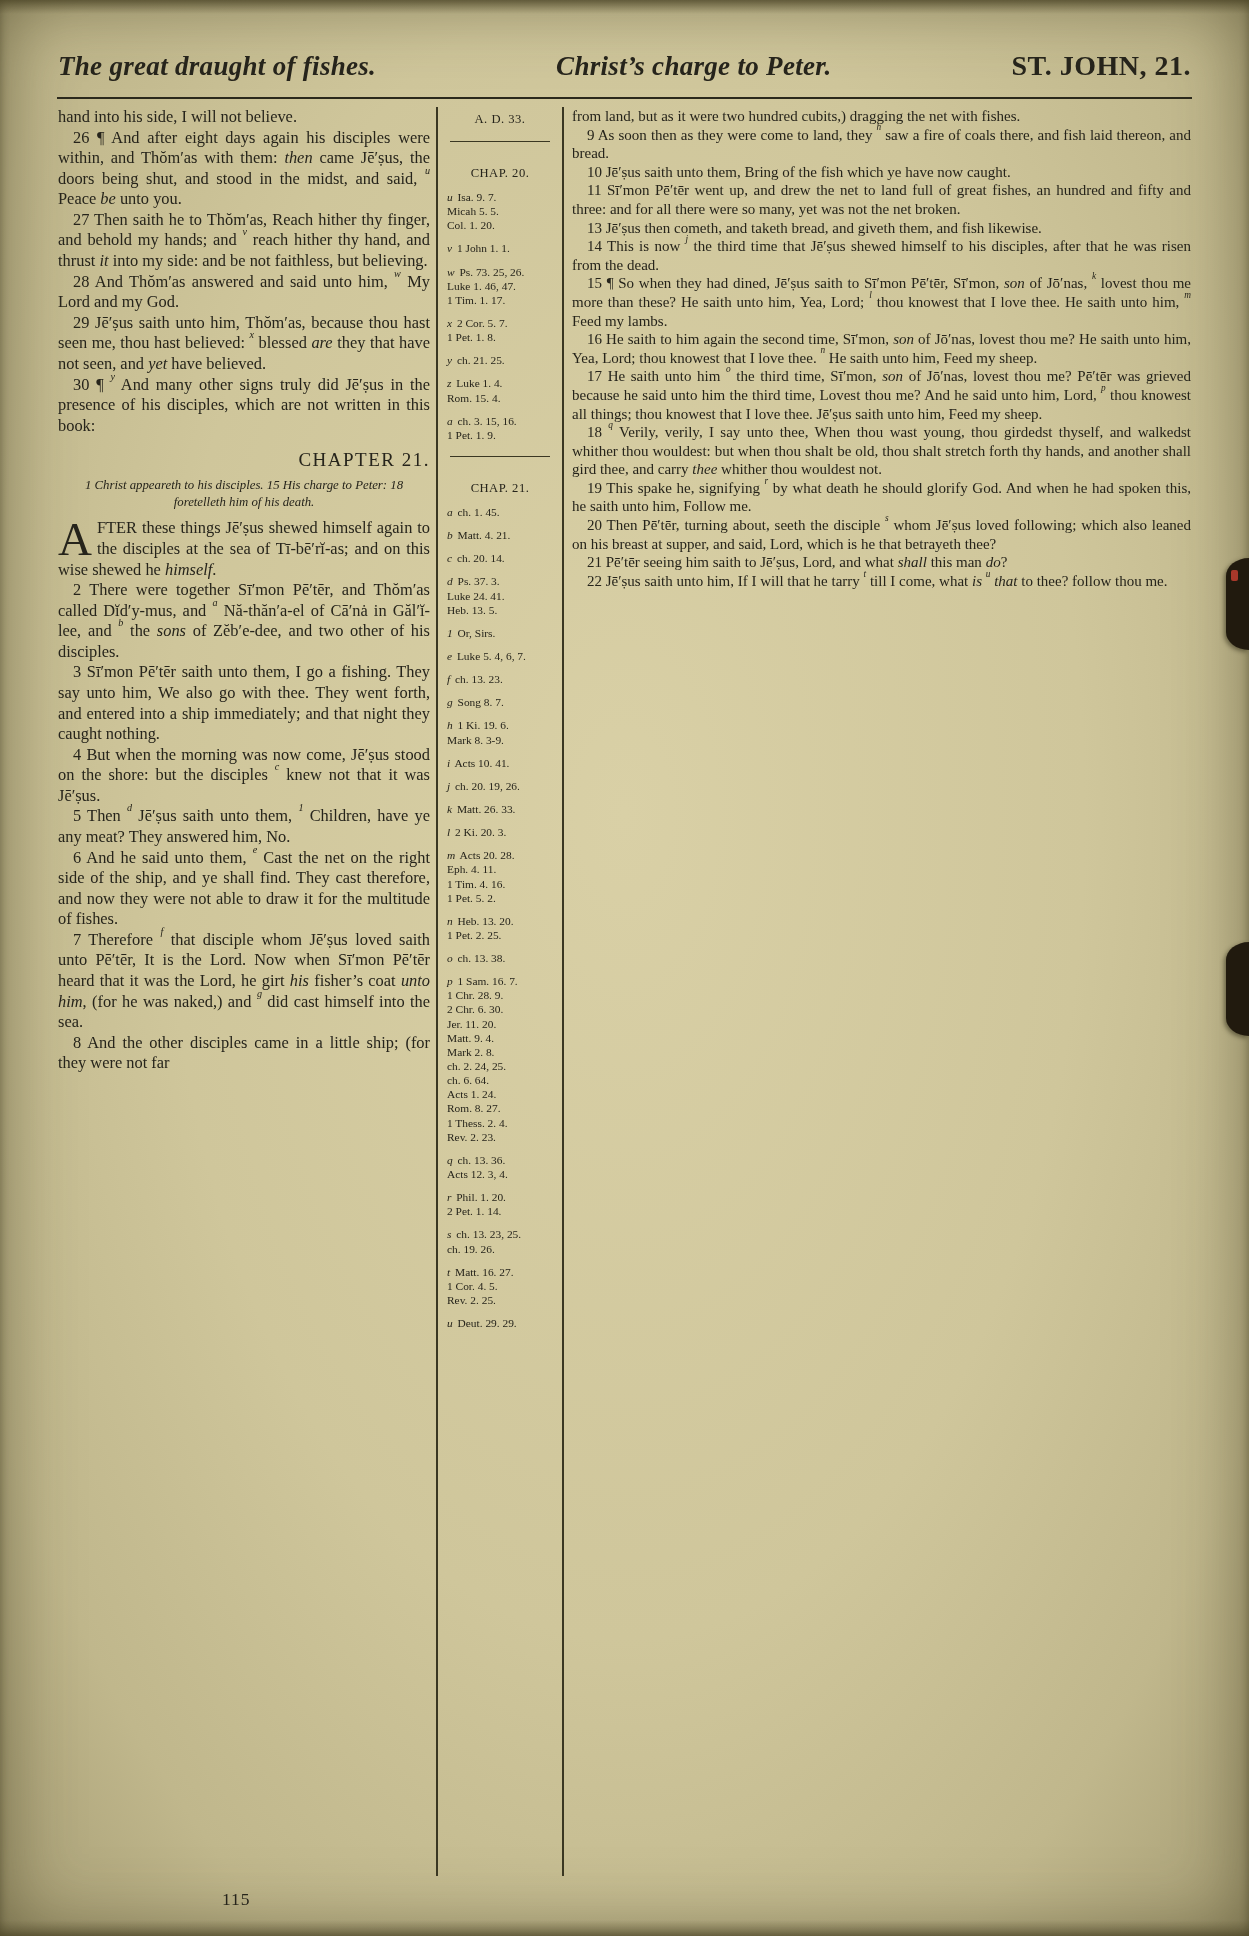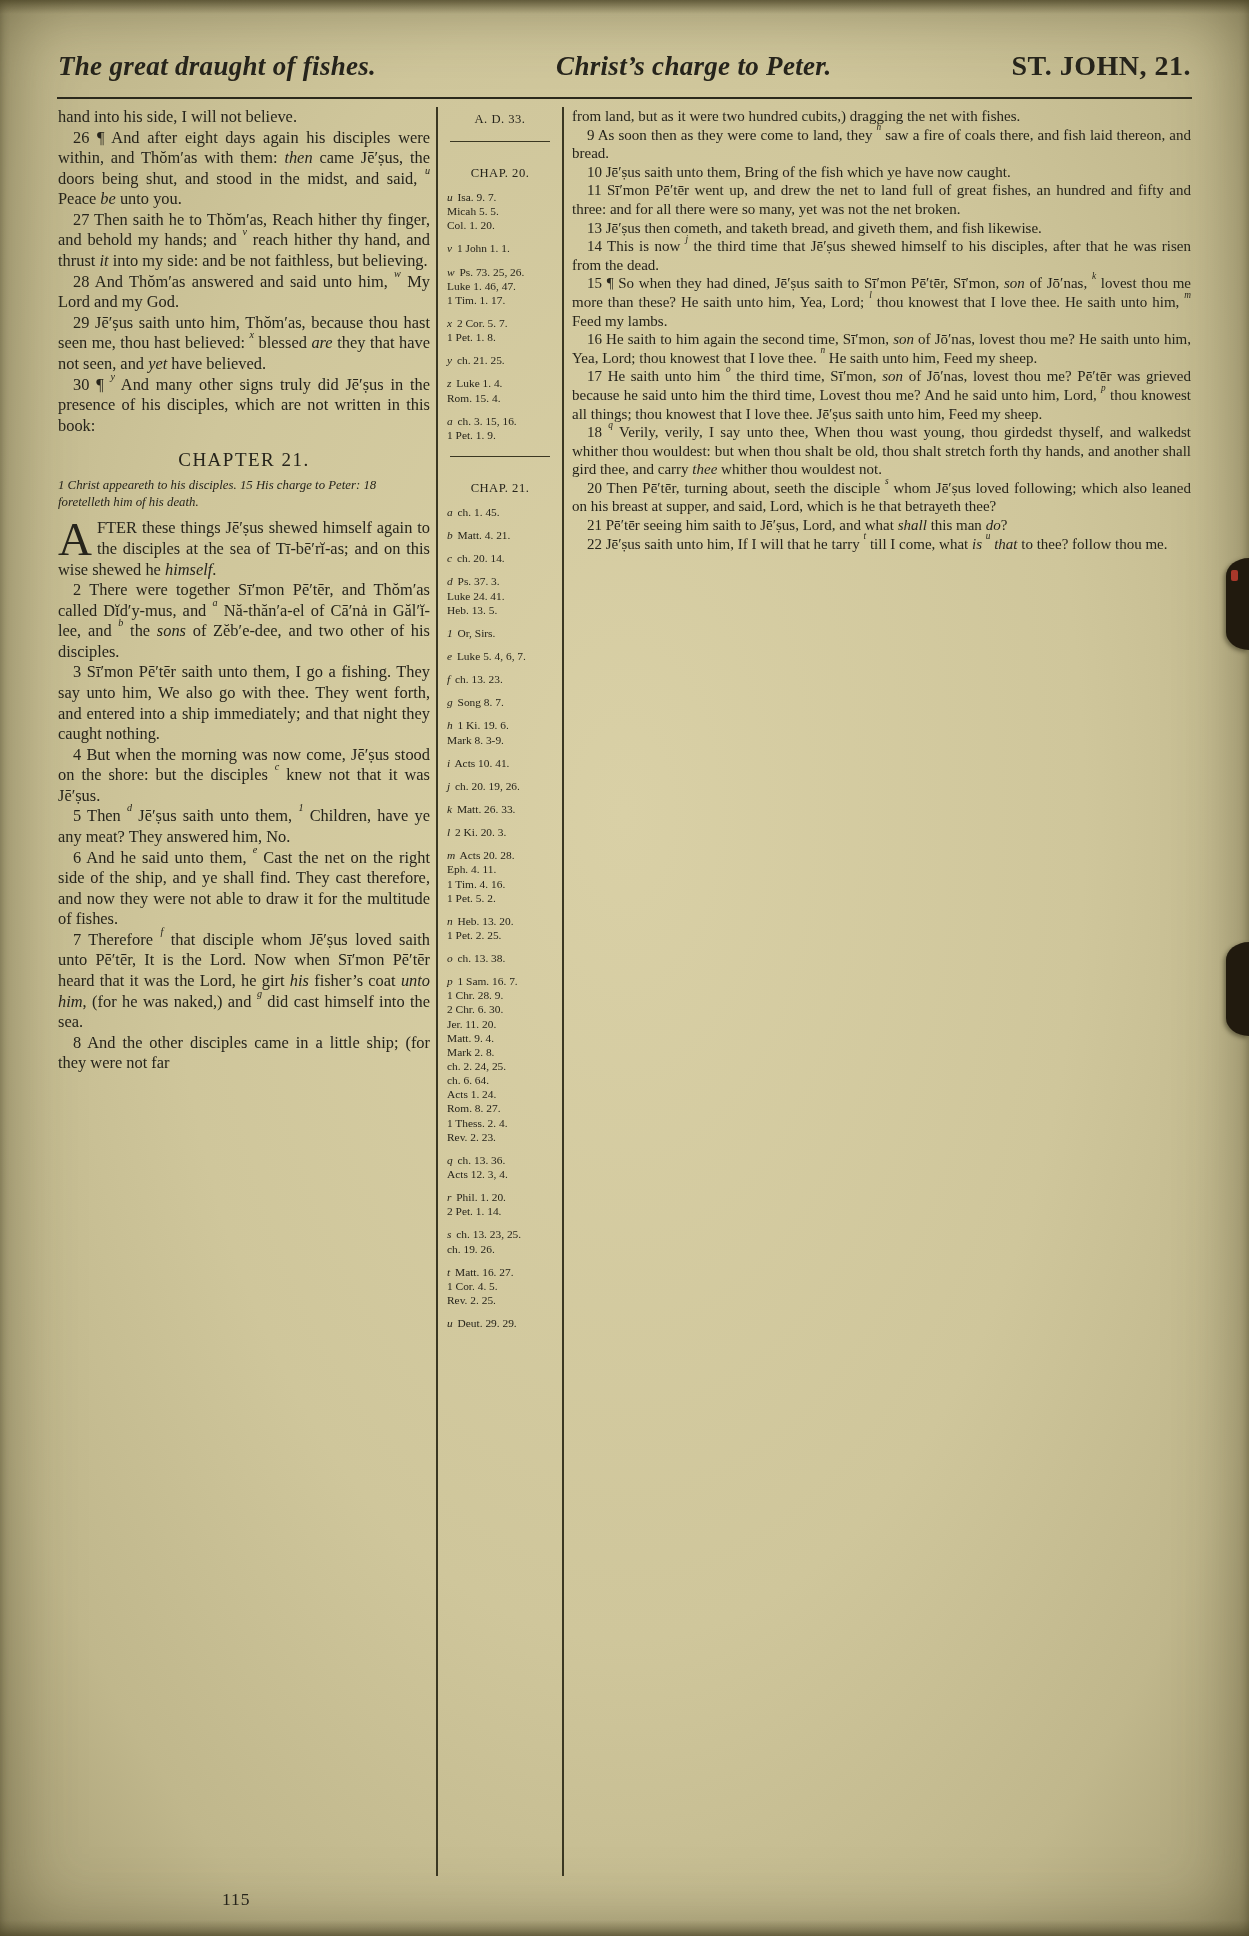--- a/index.html
+++ b/index.html
@@ -42,22 +42,22 @@
   }
   .col-right{
     flex:1;overflow:hidden;
     font-size:15px;line-height:1.24;text-align:justify;
     padding-left:8px;
   }
 
   .col-left p,.col-right p{margin:0;}
   .p-verse{text-indent:15px;}
   .p-cont{text-indent:0;}
-  .p-heading{text-align:center;font-size:19px;letter-spacing:1.5px;margin:12px 0 5px !important;text-indent:0;}
-  .p-summary{font-style:italic;font-size:12.8px;line-height:1.3;margin:0 0 8px !important;text-align:left;text-indent:0;}
+  .p-heading{text-align:right;font-size:19px;letter-spacing:1.5px;margin:12px 0 5px !important;text-indent:0;}
+  .p-summary{font-style:italic;font-size:12.8px;line-height:1.3;margin:0 0 8px !important;text-align:center;text-indent:0;}
   .p-dropcap{text-indent:0;}
   .p-dropcap::first-letter{float:left;font-size:47px;line-height:37px;padding:3px 5px 0 0;}
   sup.vref{font-style:italic;font-size:.62em;line-height:0;position:relative;top:-.35em;}
 
   .cc-date{margin-top:5px;font-size:12.6px;letter-spacing:.5px;}
   .cc-rule{border-top:1.5px solid #3a3722;margin:14px 8px;}
   .cc-label{font-size:12.6px;letter-spacing:.5px;margin:24px 0 6px;}
   .cc-ref{margin:9px 0;text-align:left;padding-left:5px;line-height:1.24;}
   .ref-letter{font-style:italic;padding-right:2px;}
 
@@ -145,20 +145,21 @@
         <p class="p-cont">from land, but as it were two hundred cubits,) dragging the net with fishes.</p>
         <p class="p-verse">9 As soon then as they were come to land, they <sup class="vref">h</sup> saw a fire of coals there, and fish laid thereon, and bread.</p>
         <p class="p-verse">10 Jē′ṣus saith unto them, Bring of the fish which ye have now caught.</p>
         <p class="p-verse">11 Sī′mon Pē′tēr went up, and drew the net to land full of great fishes, an hundred and fifty and three: and for all there were so many, yet was not the net broken.</p>
         <p class="p-verse">13 Jē′ṣus then cometh, and taketh bread, and giveth them, and fish likewise.</p>
         <p class="p-verse">14 This is now <sup class="vref">j</sup> the third time that Jē′ṣus shewed himself to his disciples, after that he was risen from the dead.</p>
         <p class="p-verse">15 ¶ So when they had dined, Jē′ṣus saith to Sī′mon Pē′tēr, Sī′mon, <i>son</i> of Jō′nas, <sup class="vref">k</sup> lovest thou me more than these? He saith unto him, Yea, Lord; <sup class="vref">l</sup> thou knowest that I love thee. He saith unto him, <sup class="vref">m</sup> Feed my lambs.</p>
         <p class="p-verse">16 He saith to him again the second time, Sī′mon, <i>son</i> of Jō′nas, lovest thou me? He saith unto him, Yea, Lord; thou knowest that I love thee. <sup class="vref">n</sup> He saith unto him, Feed my sheep.</p>
         <p class="p-verse">17 He saith unto him <sup class="vref">o</sup> the third time, Sī′mon, <i>son</i> of Jō′nas, lovest thou me? Pē′tēr was grieved because he said unto him the third time, Lovest thou me? And he said unto him, Lord, <sup class="vref">p</sup> thou knowest all things; thou knowest that I love thee. Jē′ṣus saith unto him, Feed my sheep.</p>
         <p class="p-verse">18 <sup class="vref">q</sup> Verily, verily, I say unto thee, When thou wast young, thou girdedst thyself, and walkedst whither thou wouldest: but when thou shalt be old, thou shalt stretch forth thy hands, and another shall gird thee, and carry <i>thee</i> whither thou wouldest not.</p>
+        <p class="p-verse">19 This spake he, signifying <sup class="vref">r</sup> by what death he should glorify God. And when he had spoken this, he saith unto him, Follow me.</p>
         <p class="p-verse">20 Then Pē′tēr, turning about, seeth the disciple <sup class="vref">s</sup> whom Jē′ṣus loved following; which also leaned on his breast at supper, and said, Lord, which is he that betrayeth thee?</p>
         <p class="p-verse">21 Pē′tēr seeing him saith to Jē′ṣus, Lord, and what <i>shall</i> this man <i>do</i>?</p>
         <p class="p-verse">22 Jē′ṣus saith unto him, If I will that he tarry <sup class="vref">t</sup> till I come, what <i>is</i> <sup class="vref">u</sup> <i>that</i> to thee? follow thou me.</p>
       </div>
   </div>
 
   <div class="thumb-tab thumb-tab-1">
     <div class="tab-mark"></div>
   </div>
   <div class="thumb-tab thumb-tab-2"></div>

